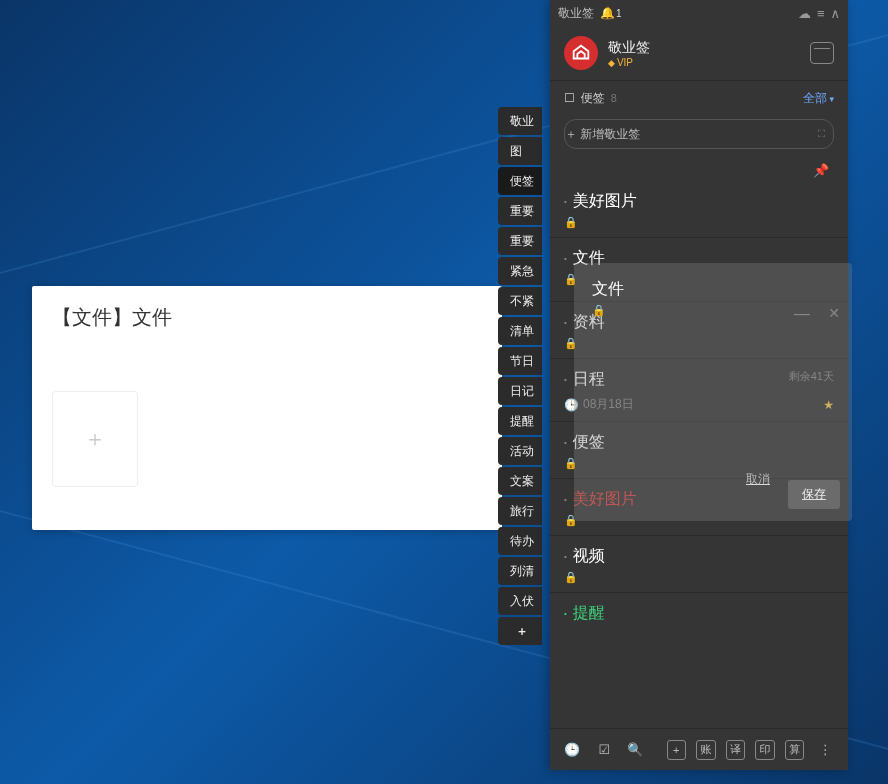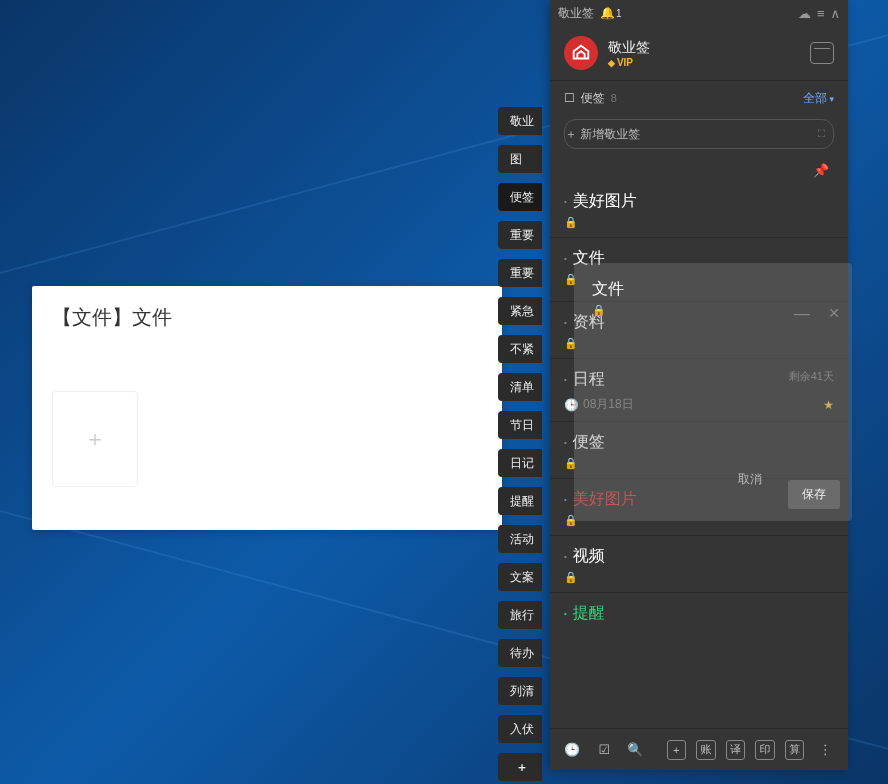--- a/index.html
+++ b/index.html
@@ -29,21 +29,21 @@
 .file-tile {
   width: 86px; height: 96px; border: 1px solid #eee; border-radius: 4px;
   display: flex; flex-direction: column; align-items: center; justify-content: center;
   font-size: 11px; color: #666; cursor: pointer;
 }
 .file-tile svg { width: 28px; height: 34px; }
 .file-tile.add { font-size: 22px; color: #ccc; }
 
 
 .tag-col {
-  position: absolute; left: 498px; top: 107px; display: flex; flex-direction: column; gap: 10px;
+  position: absolute; left: 498px; top: 107px; display: flex; flex-direction: column; gap: 2px;
 }
 .tag {
   height: 28px; padding: 0 8px 0 12px; background: #2b2b2b; color: #eee;
   font-size: 12px; display: flex; align-items: center; border-top-left-radius: 4px;
   border-bottom-left-radius: 4px; cursor: pointer; min-width: 36px;
 }
 .tag.add-tag { justify-content: center; font-weight: bold; }
 
 
 .app {
@@ -60,21 +60,21 @@
 .brand {
   height: 54px; display: flex; align-items: center; gap: 10px; padding: 0 14px;
 }
 .brand .logo {
   width: 34px; height: 34px; border-radius: 50%; background: #d42e2e;
   display: flex; align-items: center; justify-content: center;
 }
 .brand .logo svg { width: 22px; height: 22px; fill: #fff; }
 .brand .names { display: flex; flex-direction: column; }
 .brand .names .name { font-size: 14px; color: #eee; font-weight: 500; }
-.brand .names .vip { font-size: 10px; color: #f6b538; font-weight: bold; }
+.brand .names .vip { font-size: 10px; color: #f6b538; font-weight: normal; }
 .brand .names .vip::before { content: '◆'; color: #f6b538; margin-right: 2px; font-size: 9px; }
 .brand .cal-icon {
   margin-left: auto; width: 24px; height: 22px; border: 1.5px solid #888;
   border-radius: 4px; position: relative; cursor: pointer;
 }
 .brand .cal-icon::before {
   content: ''; position: absolute; top: 5px; left: 3px; right: 3px; height: 1px; background: #888;
 }
 .divider-h { height: 1px; background: #2a2a2a; margin: 0; }
 
@@ -118,21 +118,21 @@
   position: absolute; left: 24px; top: 263px; width: 278px; height: 258px;
   background: rgba(130,130,130,0.35); border-radius: 4px; pointer-events: none;
 }
 .edit-card .inner-title {
   padding: 16px 18px 4px; font-size: 16px; color: #fff; font-weight: 500;
 }
 .edit-card .inner-lock { padding: 0 18px; color: #aaa; font-size: 11px; }
 .edit-card .dash { position: absolute; right: 42px; top: 42px; color: #888; }
 .edit-card .close { position: absolute; right: 12px; top: 42px; color: #888; pointer-events: auto; cursor: pointer; font-size: 14px; }
 .edit-card .buttons {
-  position: absolute; bottom: 12px; right: 12px; display: flex; gap: 18px; pointer-events: auto;
+  position: absolute; bottom: 12px; right: 12px; display: flex; gap: 10px; pointer-events: auto; text-decoration: underline;
 }
 .edit-card .btn-cancel { color: #bbb; font-size: 12px; background: none; border: none; cursor: pointer; padding: 6px 8px; }
 .edit-card .btn-save {
   font-size: 12px; color: #eee; background: #6b6b6b; border: none; border-radius: 3px;
   padding: 6px 14px; cursor: pointer; margin-top: 30px;
 }
 
 .bottombar {
   height: 42px; border-top: 1px solid #2a2a2a; display: flex; align-items: center;
   padding: 0 12px; gap: 10px;

